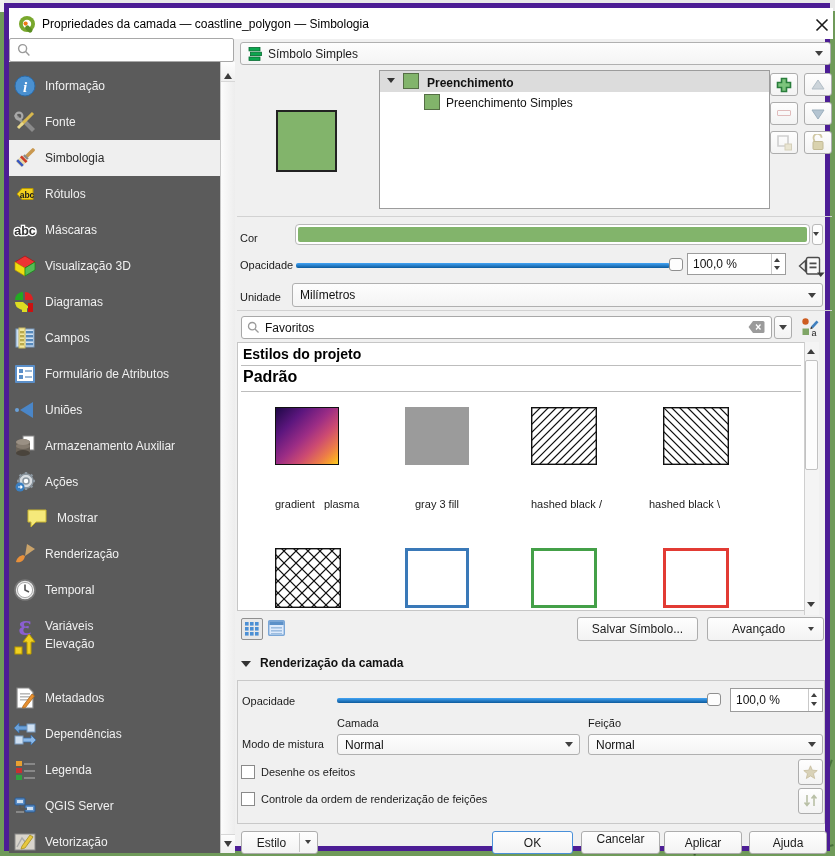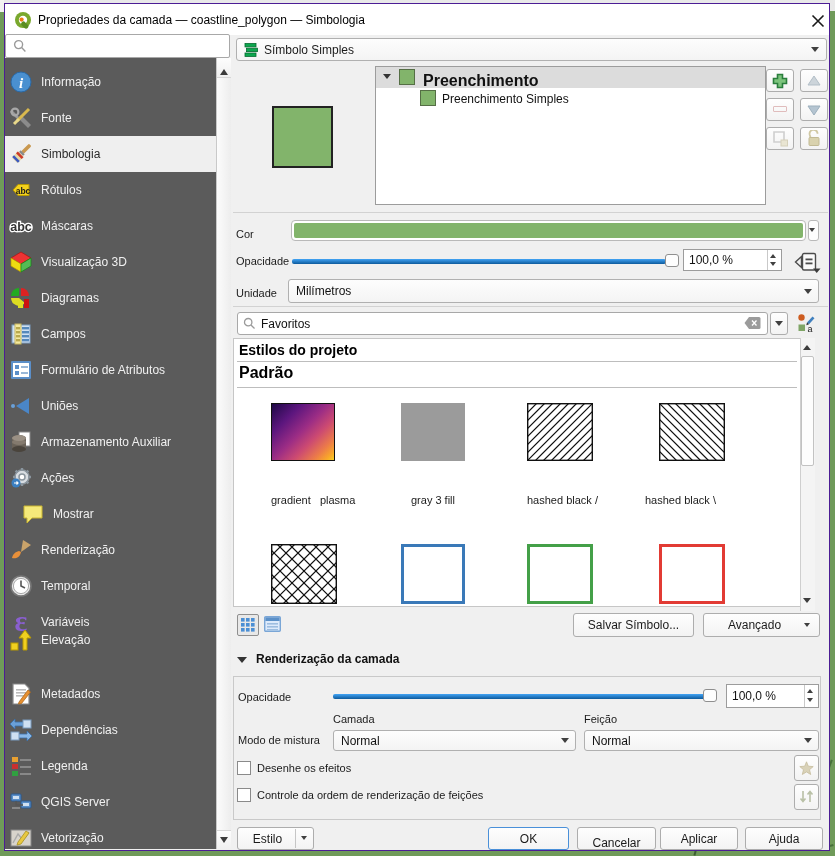--- a/index.html
+++ b/index.html
@@ -21,21 +21,21 @@
 </style></head>
 <body>
 
 <div class="abs" style="left:0;top:0;width:835px;height:11px;background:#e9e9e9;"></div>
 <div class="abs" style="left:0;top:0;width:4px;height:12px;background:#f2f2f1;"></div>
 
 <div class="abs" style="left:828px;top:760px;width:6px;height:16px;border-left:2px solid #47703a;transform:rotate(20deg);"></div>
 <div class="abs" style="left:826px;top:845px;width:8px;height:6px;border-top:2px solid #47703a;transform:rotate(-15deg);"></div>
 <div class="abs" style="left:694px;top:851px;width:6px;height:5px;border-left:2px solid #3c5e31;transform:rotate(15deg);"></div>
 
-<div class="abs" id="dlg" style="left:4px;top:3px;width:826px;height:848px;background:#f0f0f0;border:1px solid #4c1d95;">
+<div class="abs" id="dlg" style="left:4px;top:3px;width:826px;height:848px;background:#f0f0f0;border:5px solid #4c1d95;">
 
   <div class="abs" style="left:0;top:0;width:824px;height:31px;background:#ffffff;"></div>
   <svg class="abs" style="left:9px;top:7px;" width="18" height="18" viewBox="0 0 18 18">
     <circle cx="9" cy="9" r="8" fill="#79a82d"></circle>
     <circle cx="9" cy="9" r="4.2" fill="#ffffff"></circle>
     <circle cx="7.6" cy="8.6" r="2.1" fill="#ee7913"></circle>
     <rect x="9.5" y="9.5" width="8.2" height="4.6" rx="2.3" fill="#5b8e22" transform="rotate(45 9.5 9.5)"></rect>
   </svg>
   <div class="abs" style="left:33px;top:9px;font-size:12px;color:#000;">Propriedades da camada — coastline_polygon — Simbologia</div>
   <svg class="abs" style="left:805px;top:9px;" width="16" height="16" viewBox="0 0 16 16">
@@ -271,21 +271,21 @@
   <div class="carr" style="left:215px;top:65px;border-top:none;border-bottom:6px solid #3c3c3c;border-left-width:4.5px;border-right-width:4.5px;"></div>
   <div class="abs" style="left:212px;top:826px;width:14px;height:19px;background:linear-gradient(#fdfdfd,#f0f0f0);border-top:1px solid #d7d7d7;"></div>
   <div class="carr" style="left:215px;top:833px;border-left-width:4.5px;border-right-width:4.5px;border-top:6px solid #3c3c3c;"></div>
 
   <div class="sq" style="left:267px;top:102px;width:61px;height:62px;background:#82b46b;border:2px solid #222;"></div>
 
   <div class="abs" style="left:370px;top:62px;width:391px;height:139px;background:#fff;border:1px solid #9c9c9c;"></div>
   <div class="abs" style="left:371px;top:63px;width:389px;height:21px;background:#dcdcdc;"></div>
   <div class="carr" style="left:378px;top:70px;border-top-color:#333;"></div>
   <div class="sq" style="left:394px;top:65px;width:16px;height:16px;background:#82b46b;border:1px solid #556e45;"></div>
-  <div class="abs" style="left:418px;top:68px;font-size:16px;font-weight:bold;color:#111;">Preenchimento</div>
+  <div class="abs" style="left:418px;top:68px;font-size:12px;font-weight:bold;color:#111;">Preenchimento</div>
   <div class="sq" style="left:415px;top:86px;width:16px;height:16px;background:#82b46b;border:1px solid #556e45;"></div>
   <div class="abs" style="left:437px;top:88px;font-size:12px;color:#111;">Preenchimento Simples</div>
 
   <div class="btn" style="left:761px;top:65px;width:28px;height:23px;"></div>
   <svg class="abs" style="left:767px;top:69px;" width="16" height="16" viewBox="0 0 16 16">
     <path d="M5.5 1.5 h5 v4 h4 v5 h-4 v4 h-5 v-4 h-4 v-5 h4 z" fill="#7cc47c" stroke="#2a7e3c" stroke-width="1.6"></path>
   </svg>
   <div class="btn" style="left:795px;top:65px;width:28px;height:23px;"></div>
   <svg class="abs" style="left:802px;top:71px;" width="14" height="11" viewBox="0 0 14 11">
     <path d="M7 1 L13 10 L1 10 z" fill="#ccd4da" stroke="#b2bec7" stroke-width="1"></path>
@@ -474,21 +474,21 @@
 
   <div class="btn" style="left:232px;top:823px;width:77px;height:23px;">
       <span style="margin-top:4px;margin-right:16px;">Estilo</span>
     </div>
   <div class="abs" style="left:290px;top:825px;width:1px;height:19px;background:#c6c6c6;"></div>
   <div class="carr" style="left:296px;top:832px;border-left-width:3.5px;border-right-width:3.5px;border-top-width:4.5px;"></div>
   <div class="btn" style="left:483px;top:823px;width:81px;height:23px;border-color:#4a90d9;">
       <span style="margin-top:4px;">OK</span>
     </div>
   <div class="btn" style="left:572px;top:823px;width:79px;height:23px;">
-      <span style="margin-top:8px;">Cancelar</span>
+      <span style="margin-top:0;">Cancelar</span>
     </div>
   <div class="btn" style="left:655px;top:823px;width:78px;height:23px;">
       <span style="margin-top:4px;">Aplicar</span>
     </div>
   <div class="btn" style="left:740px;top:823px;width:78px;height:23px;">
       <span style="margin-top:4px;">Ajuda</span>
     </div>
 </div>
 
 </body></html>

